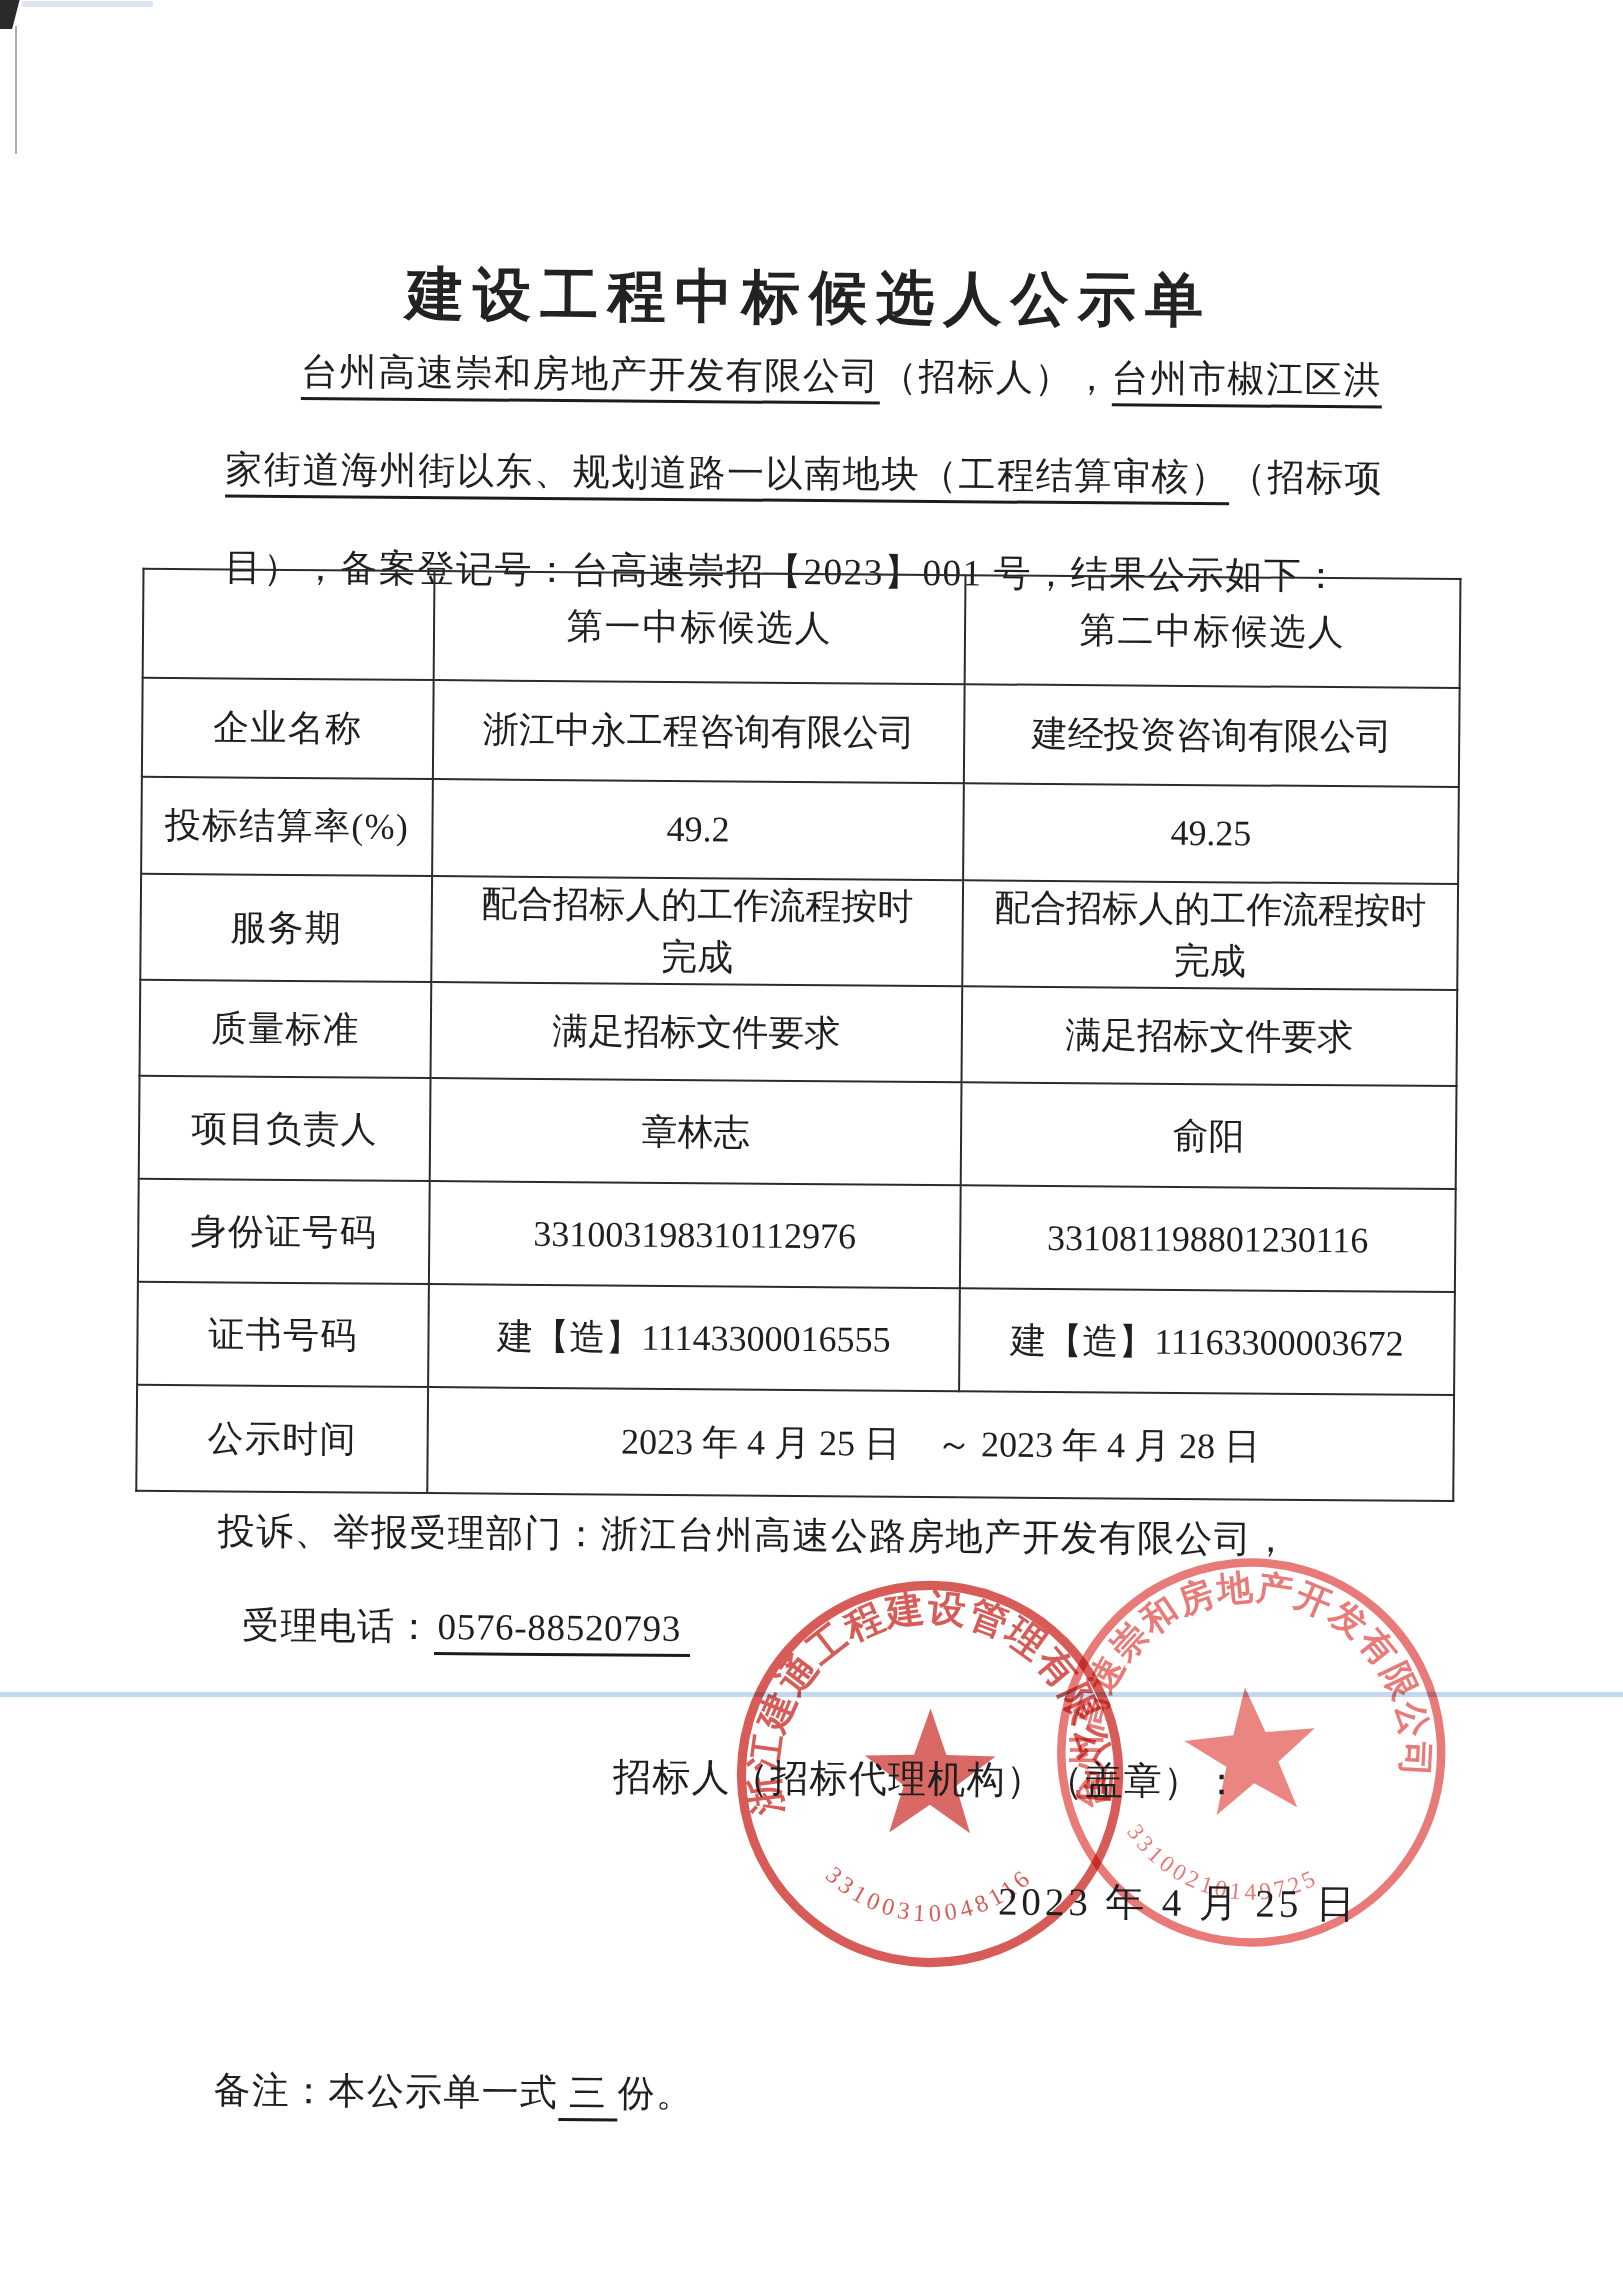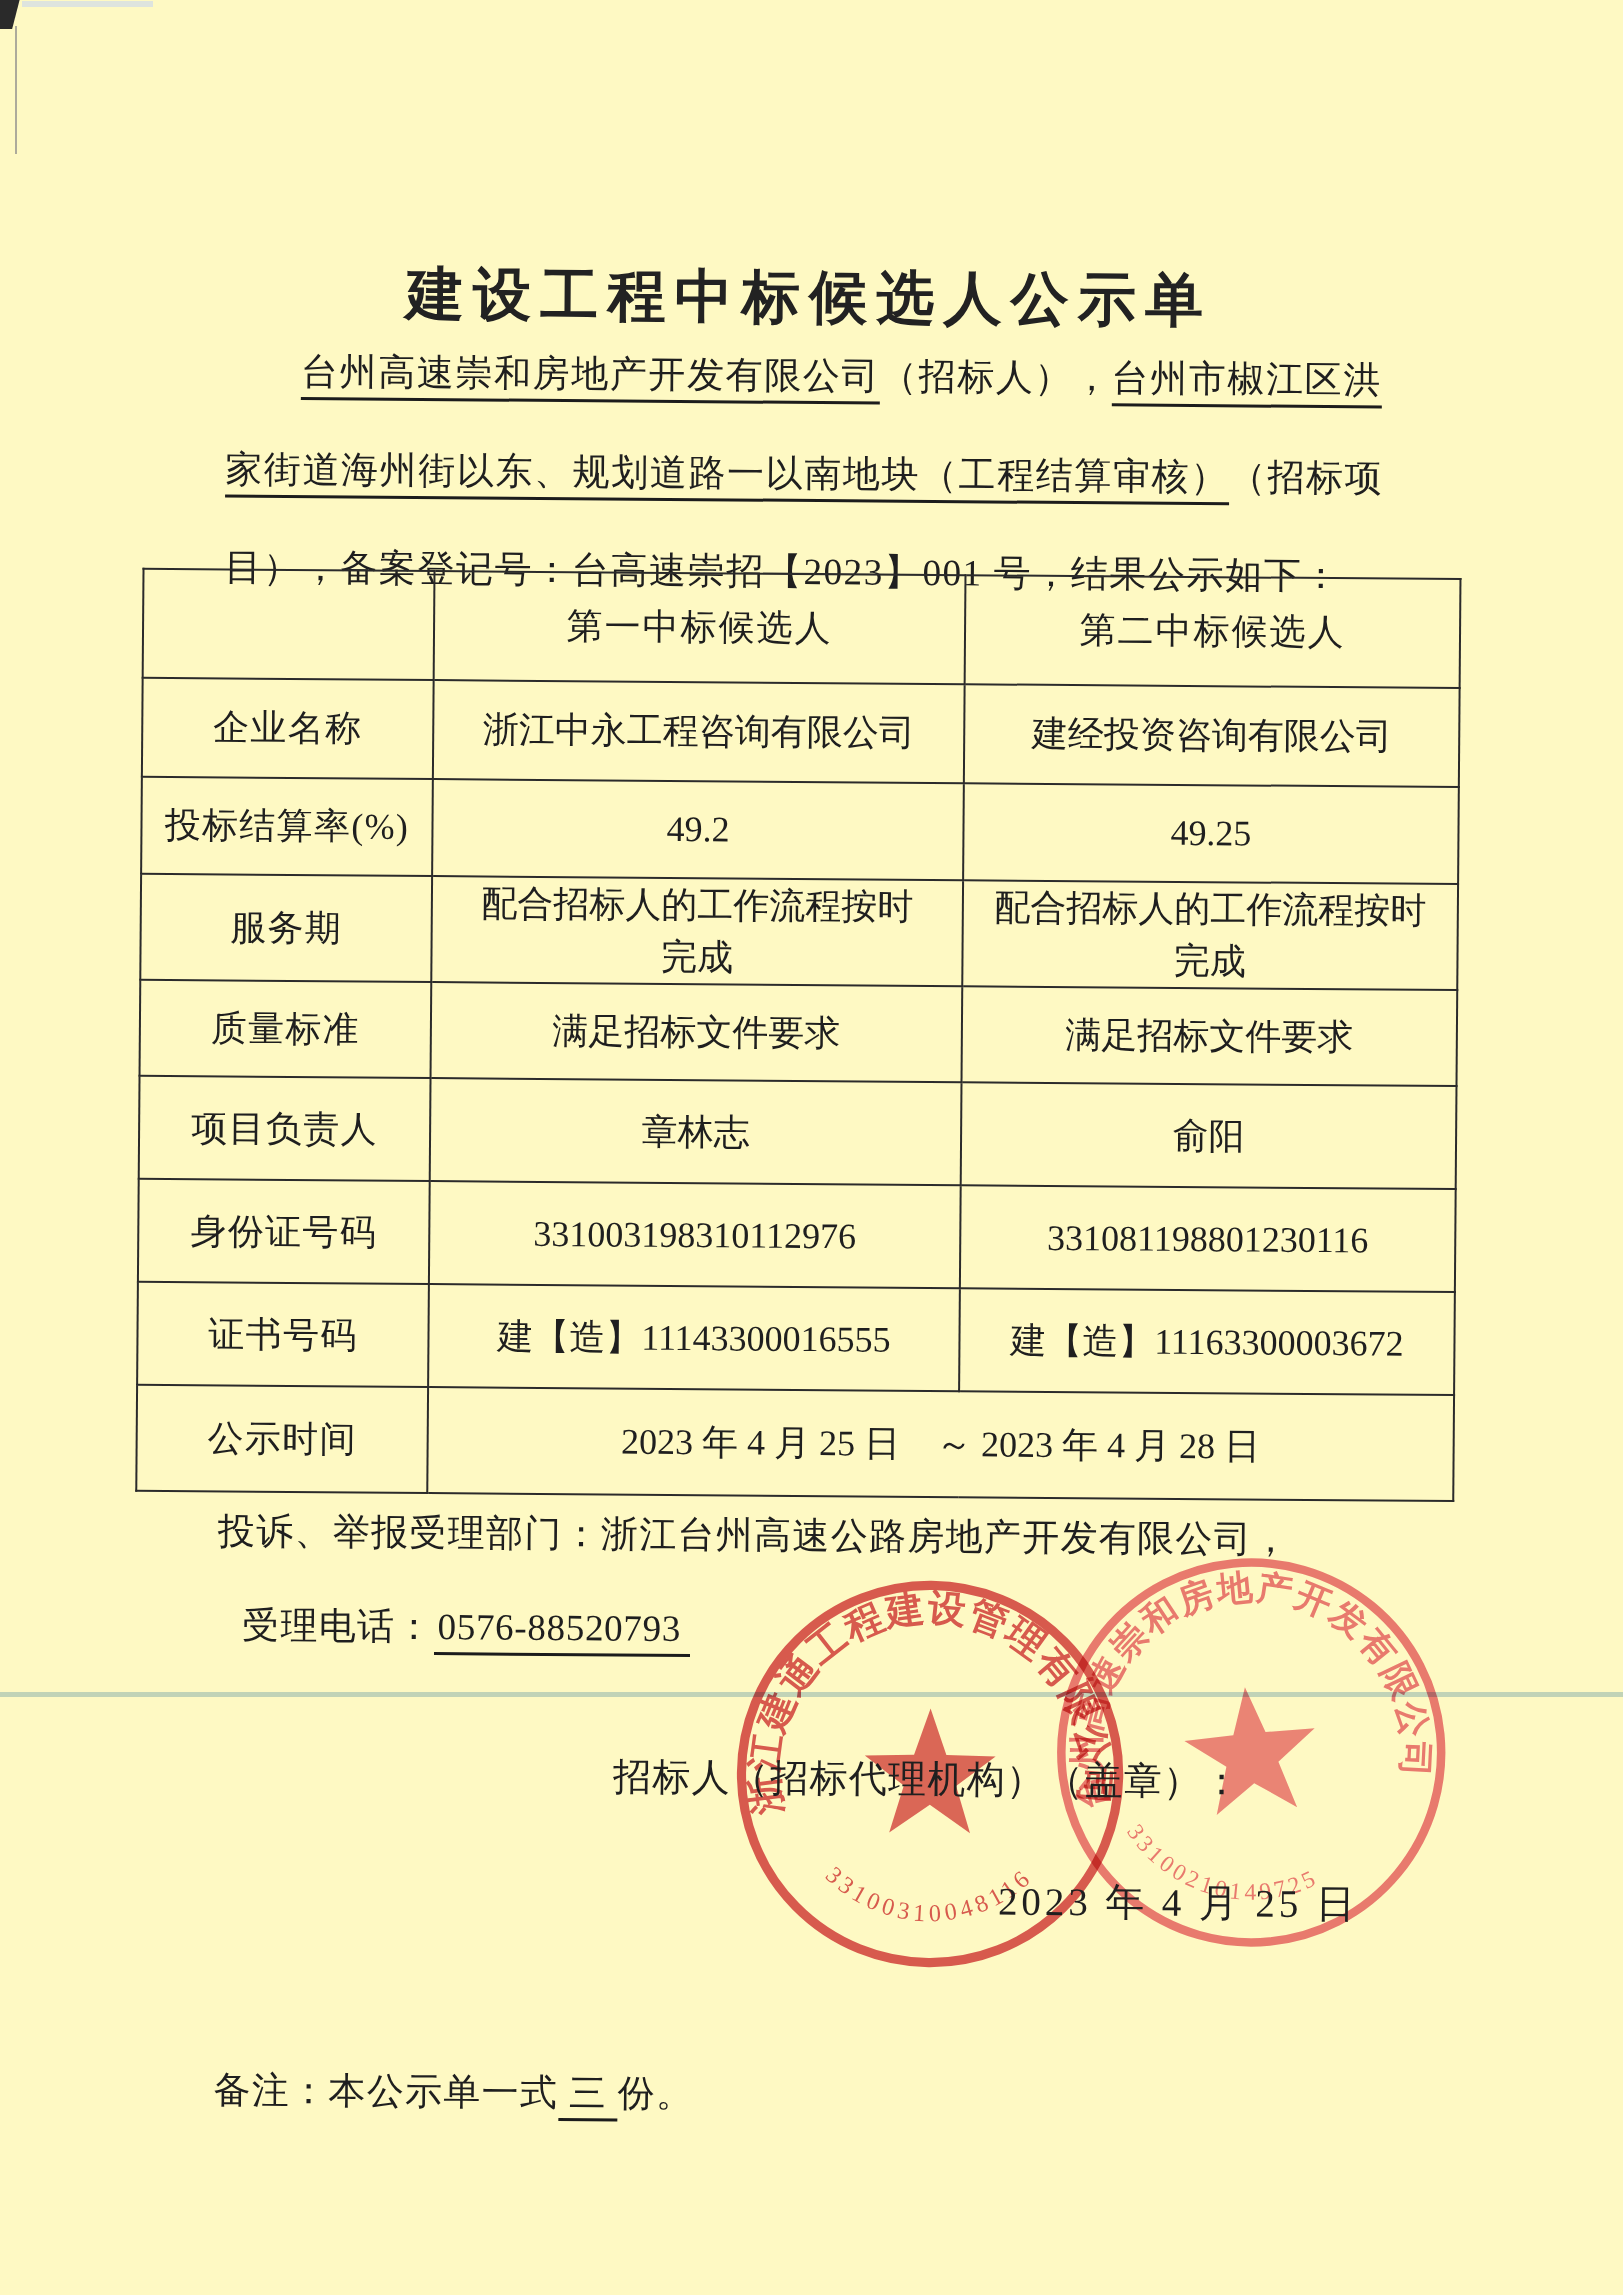--- a/index.html
+++ b/index.html
@@ -1,16 +1,16 @@
 <!DOCTYPE html>
 <html style="font-size:10.5px"><head>
 <meta charset="utf-8">
 <style>
   html,body{margin:0;padding:0;background:#e8e8e8;}
-  .page{position:relative;width:1623px;height:2295px;background:#fef9c3;overflow:hidden;
+  .page{position:relative;width:1623px;height:2295px;background:#ffffff;overflow:hidden;
         font-family:"Liberation Serif",serif;color:#1f1f1f;}
   .doc{position:absolute;inset:0;transform:rotate(0.45deg);transform-origin:812px 0;}
 
   
   .corner-mark{position:absolute;left:0;top:0;width:19.6px;height:29px;background:#2a2a2a;
                clip-path:polygon(0 0,100% 0,62% 100%,0 100%);}
   .edge-line{position:absolute;left:15px;top:26px;width:2px;height:128px;background:#8a8a8a;opacity:.7;}
   .smudge{position:absolute;left:22px;top:1.3px;width:131px;height:5.9px;background:#cdd9ec;opacity:.65;}
   .blue-line{position:absolute;left:0;top:1692px;width:1623px;height:5.2px;opacity:.85;
              mix-blend-mode:multiply;z-index:40;}

